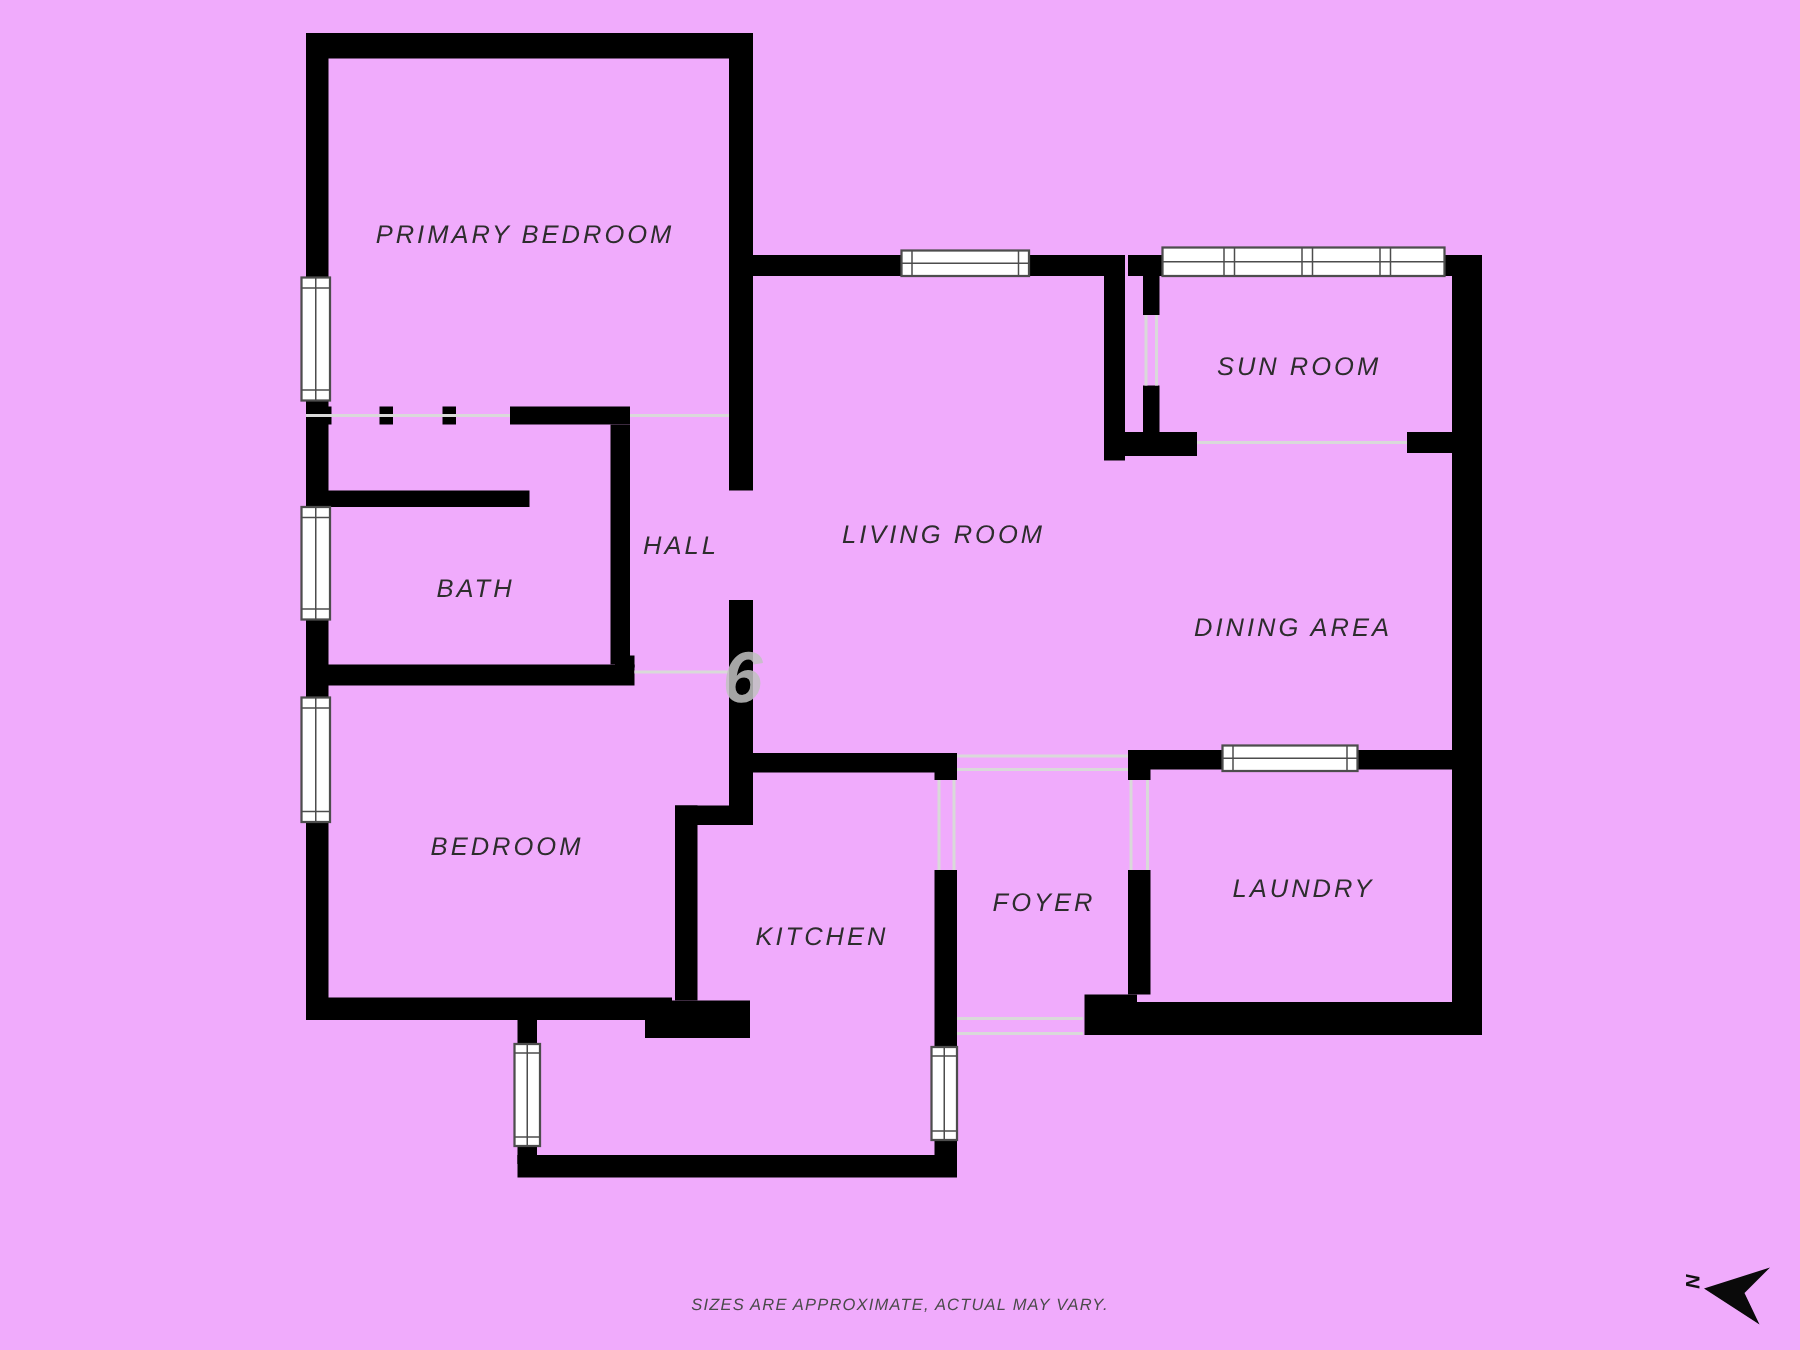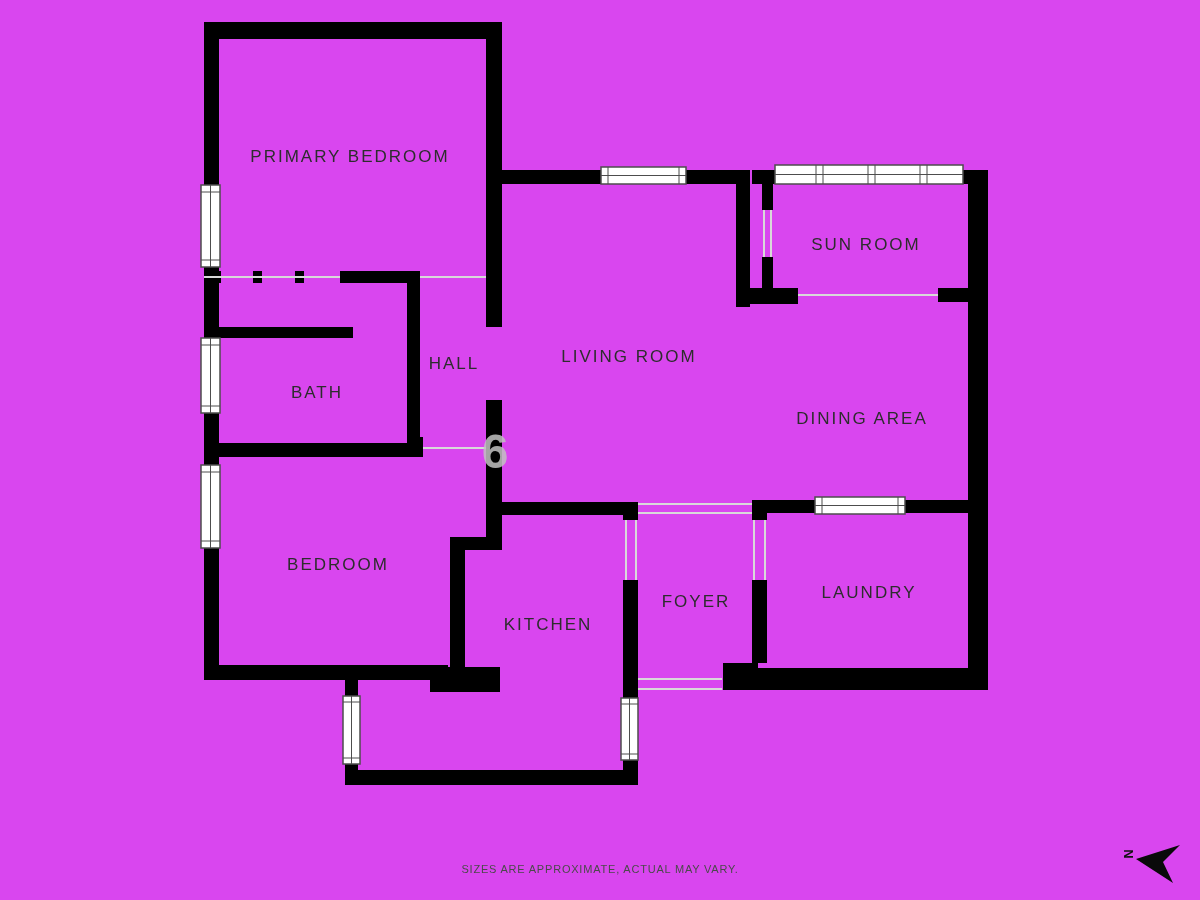--- a/index.html
+++ b/index.html
@@ -1,17 +1,17 @@
 <!DOCTYPE html>
 <html><head>
 <meta charset="utf-8">
 <style>
   html,body{margin:0;padding:0;background:#ffffff;}
-  #canvas{position:relative;width:1200px;height:900px;background:#d946ef;overflow:hidden;
-          font-family:"Liberation Sans",sans-serif;}
+  #canvas{position:relative;width:1200px;height:900px;background:#f0abfc;overflow:hidden;
+          font-family:"Liberation Sans",sans-serif;font-style:italic;}
   svg text{font-family:"Liberation Sans",sans-serif;}
   .room-label{font-size:17px;letter-spacing:2px;fill:#2d2d2d;text-anchor:middle;font-weight:400;}
   .disclaimer{font-size:11px;letter-spacing:0.8px;fill:#4a4a4a;text-anchor:middle;}
   .watermark{font-size:48px;font-weight:bold;fill:#c2c2c2;opacity:0.85;text-anchor:middle;}
   .north-n{font-size:13px;fill:#111;text-anchor:middle;font-weight:600;}
   .wall{fill:#000000;}
   .win-frame{fill:#ffffff;stroke:#4d4d4d;stroke-width:1.5;}
   .win-line{stroke:#4d4d4d;stroke-width:1;}
   .floor-line{stroke:#d9d9d9;stroke-width:2;}
 </style>

